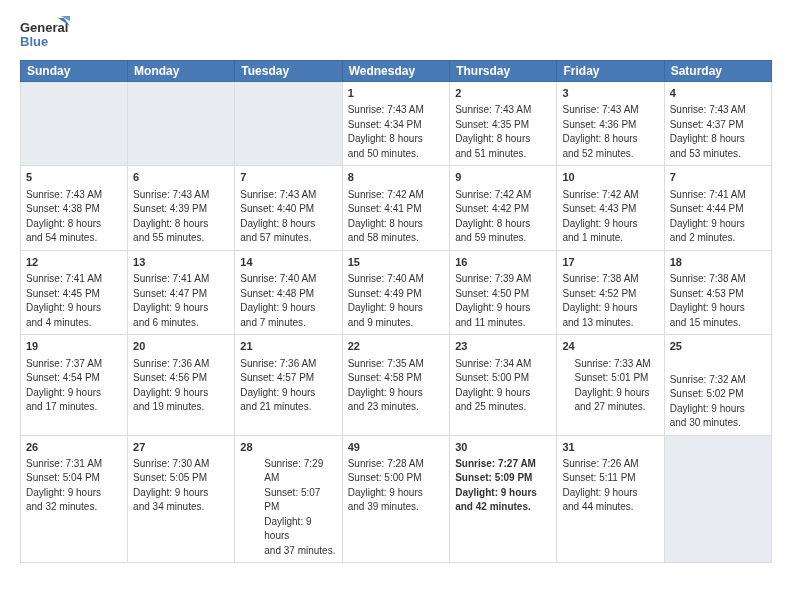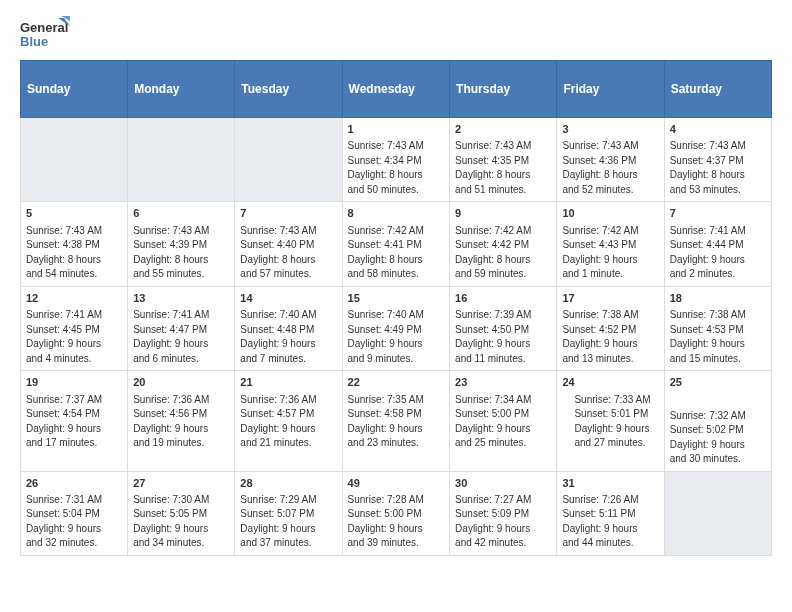--- a/index.html
+++ b/index.html
@@ -37,21 +37,21 @@
       width: 100%;
       border-collapse: collapse;
       margin-top: 4px;
     }
     .calendar th {
       background: #4a7ab5;
       color: #fff;
       font-size: 12px;
       font-weight: bold;
       text-align: left;
-      padding: 21px 6px;
+      padding: 3px 6px;
       border: 1px solid #3a6aa5;
     }
     .calendar td {
       border: 1px solid #ddd;
       vertical-align: top;
       padding: 4px 5px;
       width: 108px;
       min-height: 80px;
       background: #fff;
       font-size: 10px;
@@ -307,35 +307,35 @@
         </td>
         <td>
           <span class="day-num">27</span>
           <div class="day-info" style="white-space: pre-line;">Sunrise: 7:30 AM
 Sunset: 5:05 PM
 Daylight: 9 hours
 and 34 minutes.</div>
         </td>
         <td>
           <span class="day-num">28</span>
-          <div class="day-info" style="white-space: pre-line;">Sunrise: 7:29 AM
+          <div class="day-info" style="white-space: pre-line; margin-left: 24px;">Sunrise: 7:29 AM
 Sunset: 5:07 PM
 Daylight: 9 hours
 and 37 minutes.</div>
         </td>
         <td>
           <span class="day-num">49</span>
           <div class="day-info" style="white-space: pre-line;">Sunrise: 7:28 AM
 Sunset: 5:00 PM
 Daylight: 9 hours
 and 39 minutes.</div>
         </td>
         <td>
           <span class="day-num">30</span>
-          <div class="day-info" style="white-space: pre-line;">Sunrise: 7:27 AM
+          <div class="day-info" style="white-space: pre-line; font-weight: bold;">Sunrise: 7:27 AM
 Sunset: 5:09 PM
 Daylight: 9 hours
 and 42 minutes.</div>
         </td>
         <td>
           <span class="day-num">31</span>
           <div class="day-info" style="white-space: pre-line;">Sunrise: 7:26 AM
 Sunset: 5:11 PM
 Daylight: 9 hours
 and 44 minutes.</div>

